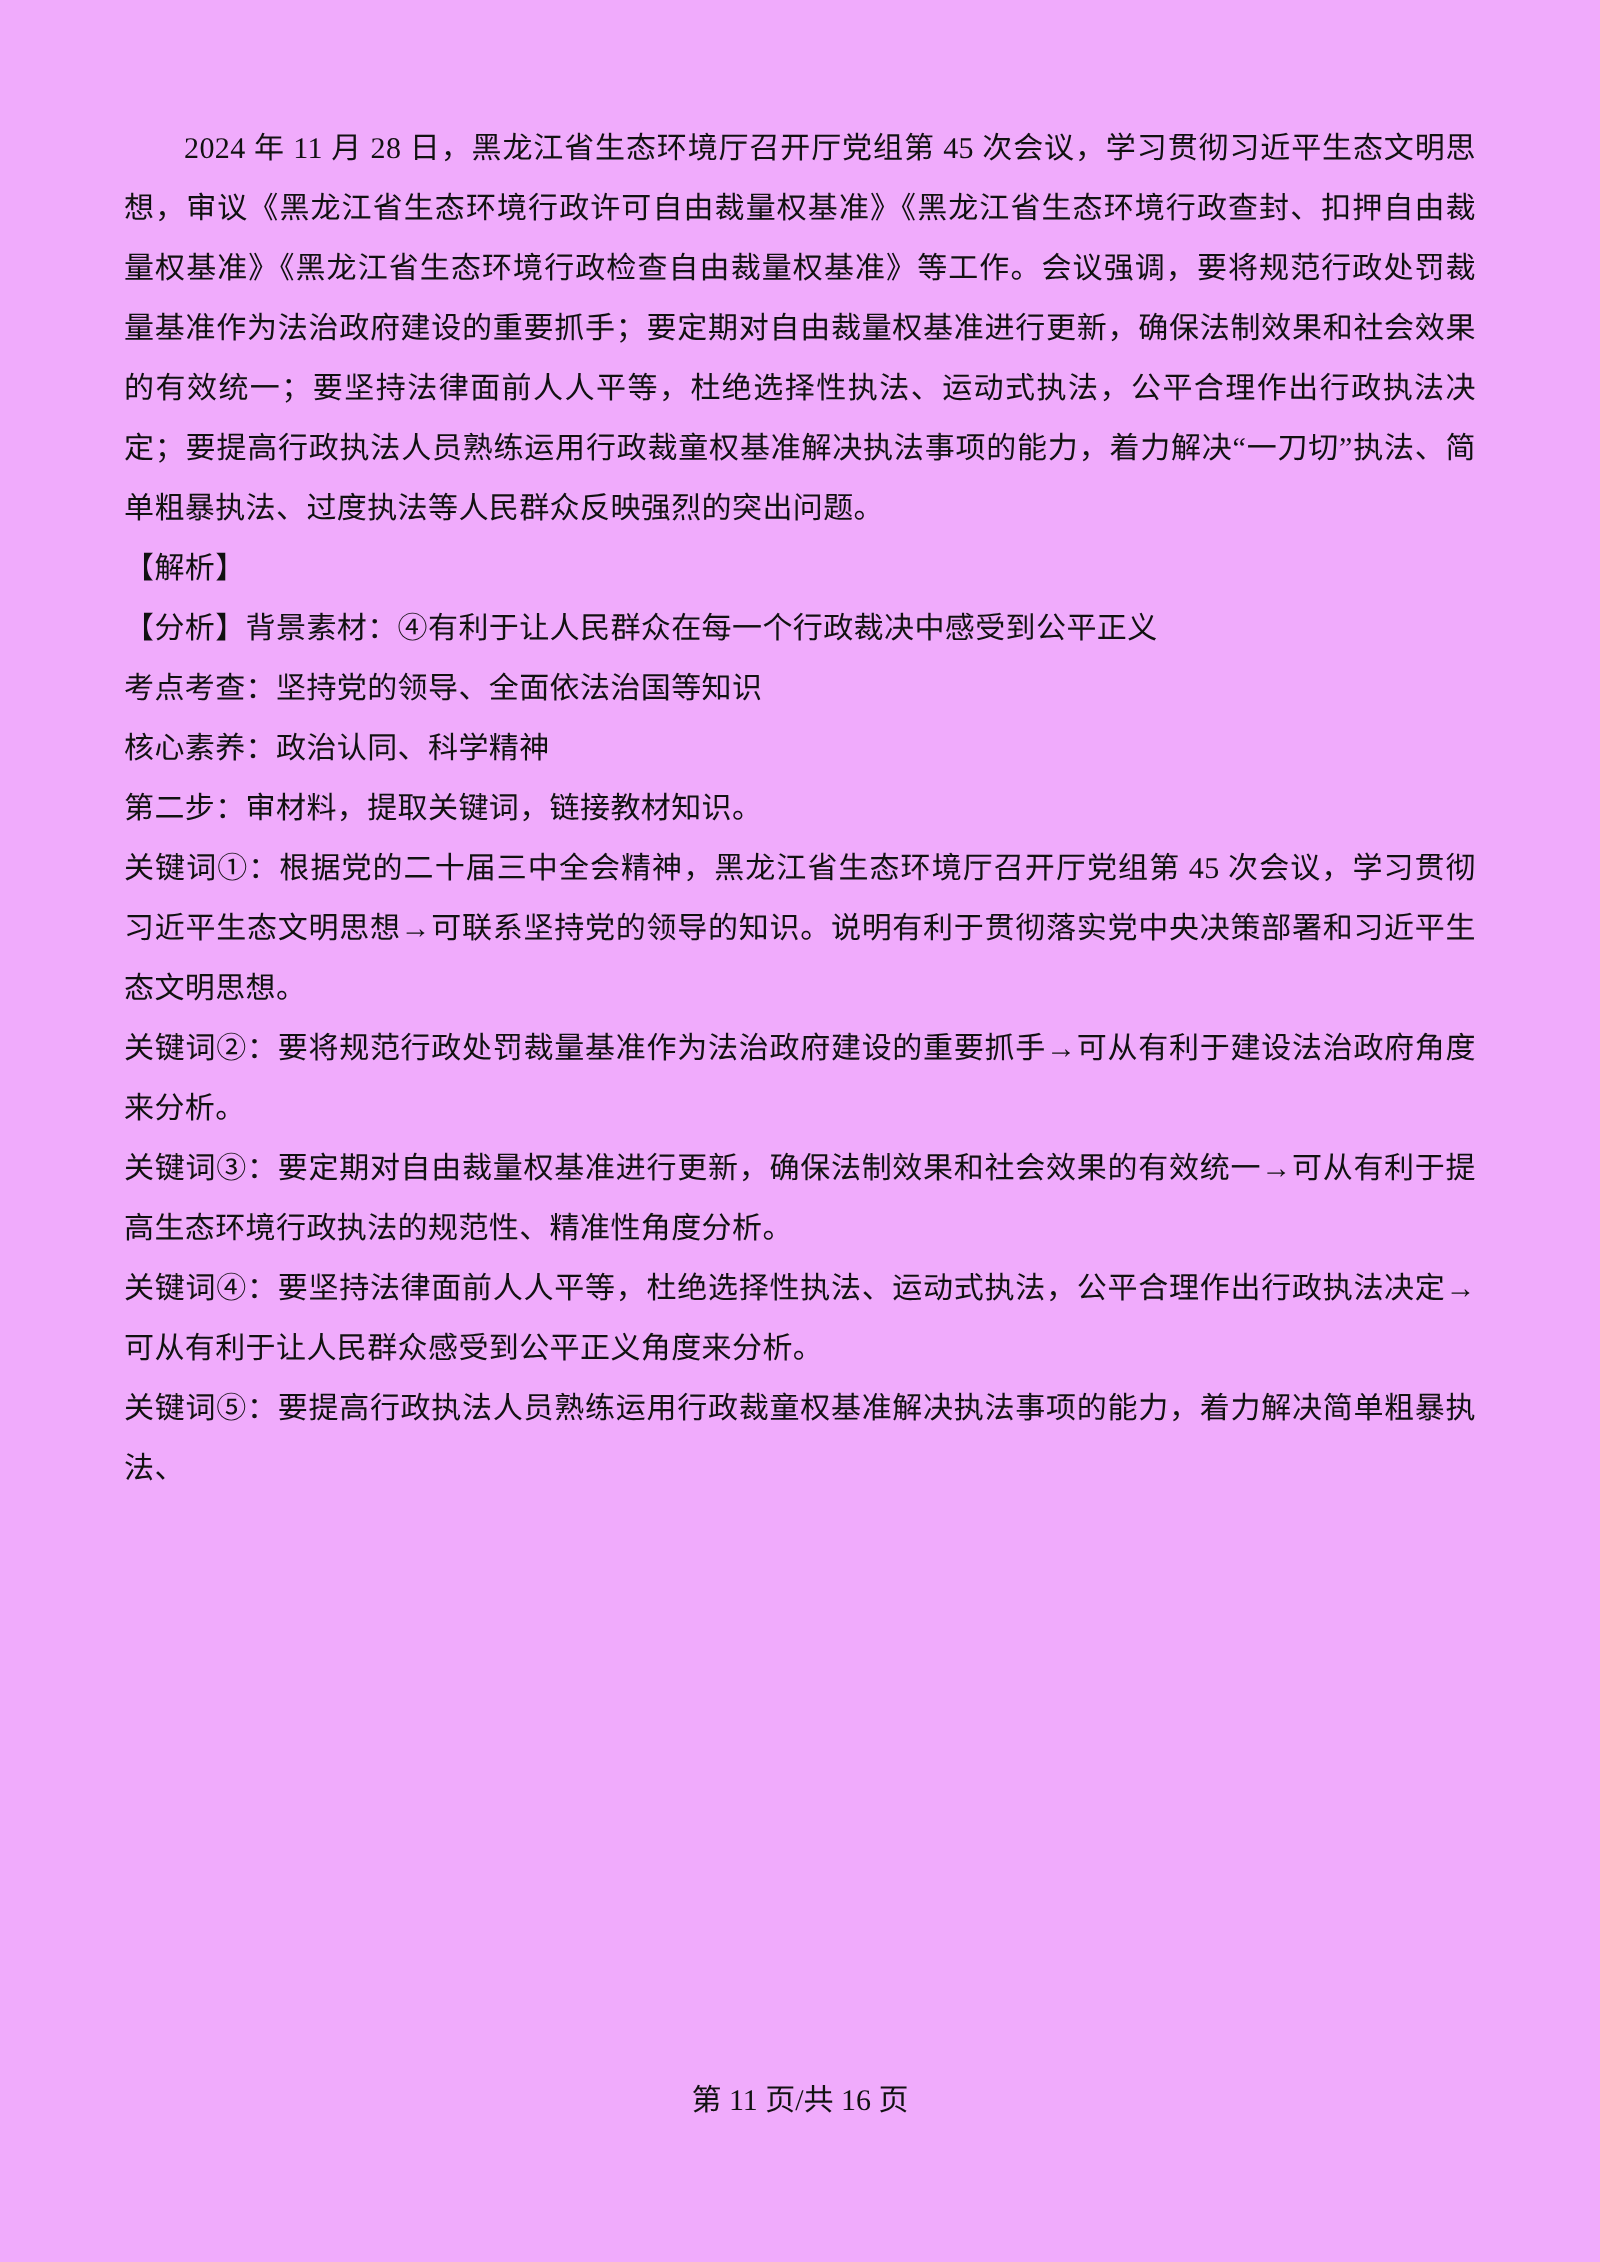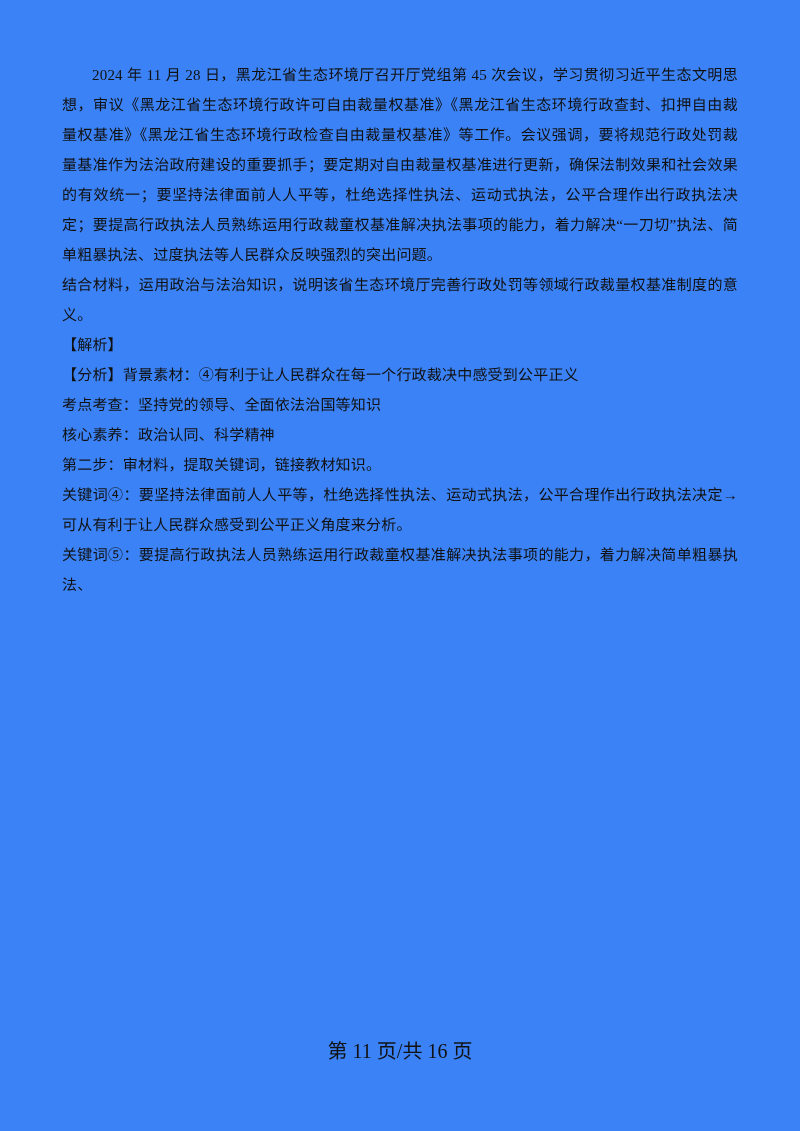--- a/index.html
+++ b/index.html
@@ -11,21 +11,21 @@
     width: 800px;
     height: 1131px;
     position: relative;
     font-family: "Liberation Serif", "DejaVu Serif", serif;
     color: #111111;
     overflow: hidden;
   }
   .page {
     position: absolute;
     inset: 0;
-    background: #3b82f6;
+    background: #f0abfc;
   }
   .doc-body {
     position: absolute;
     left: 62px;
     top: 60px;
     width: 676px;
   }
   p.para {
     margin: 0;
     font-size: 15px;
@@ -37,35 +37,37 @@
   }
   p.para.indent {
     text-indent: 2em;
   }
   .footer {
     position: absolute;
     left: 0;
     right: 0;
     top: 1040px;
     text-align: center;
-    font-size: 20px;
+    font-size: 15px;
     line-height: 22px;
     color: #111111;
   }
 </style>
 </head>
 <body>
 
 <div class="page">
   <div class="doc-body">
 
   <p class="para indent">2024 年 11 月 28 日，黑龙江省生态环境厅召开厅党组第 45 次会议，学习贯彻习近平生态文明思想，审议《黑龙江省生态环境行政许可自由裁量权基准》《黑龙江省生态环境行政查封、扣押自由裁量权基准》《黑龙江省生态环境行政检查自由裁量权基准》等工作。会议强调，要将规范行政处罚裁量基准作为法治政府建设的重要抓手；要定期对自由裁量权基准进行更新，确保法制效果和社会效果的有效统一；要坚持法律面前人人平等，杜绝选择性执法、运动式执法，公平合理作出行政执法决定；要提高行政执法人员熟练运用行政裁童权基准解决执法事项的能力，着力解决“一刀切”执法、简单粗暴执法、过度执法等人民群众反映强烈的突出问题。</p>
-      <p class="para">结合材料，运用政治与法治知识，说明该省生态环境厅完善行政处罚等领域行政裁量权基准制度的意义。</p>
       <p class="para">【解析】</p>
       <p class="para">【分析】背景素材：④有利于让人民群众在每一个行政裁决中感受到公平正义</p>
       <p class="para">考点考查：坚持党的领导、全面依法治国等知识</p>
       <p class="para">核心素养：政治认同、科学精神</p>
       <p class="para">第二步：审材料，提取关键词，链接教材知识。</p>
+      <p class="para">关键词①：根据党的二十届三中全会精神，黑龙江省生态环境厅召开厅党组第 45 次会议，学习贯彻习近平生态文明思想→可联系坚持党的领导的知识。说明有利于贯彻落实党中央决策部署和习近平生态文明思想。</p>
+      <p class="para">关键词②：要将规范行政处罚裁量基准作为法治政府建设的重要抓手→可从有利于建设法治政府角度来分析。</p>
+      <p class="para">关键词③：要定期对自由裁量权基准进行更新，确保法制效果和社会效果的有效统一→可从有利于提高生态环境行政执法的规范性、精准性角度分析。</p>
       <p class="para">关键词④：要坚持法律面前人人平等，杜绝选择性执法、运动式执法，公平合理作出行政执法决定→可从有利于让人民群众感受到公平正义角度来分析。</p>
       <p class="para">关键词⑤：要提高行政执法人员熟练运用行政裁童权基准解决执法事项的能力，着力解决简单粗暴执法、</p>
     </div>
   <div class="footer">第 11 页/共 16 页</div>
 </div>
 
 </body></html>

